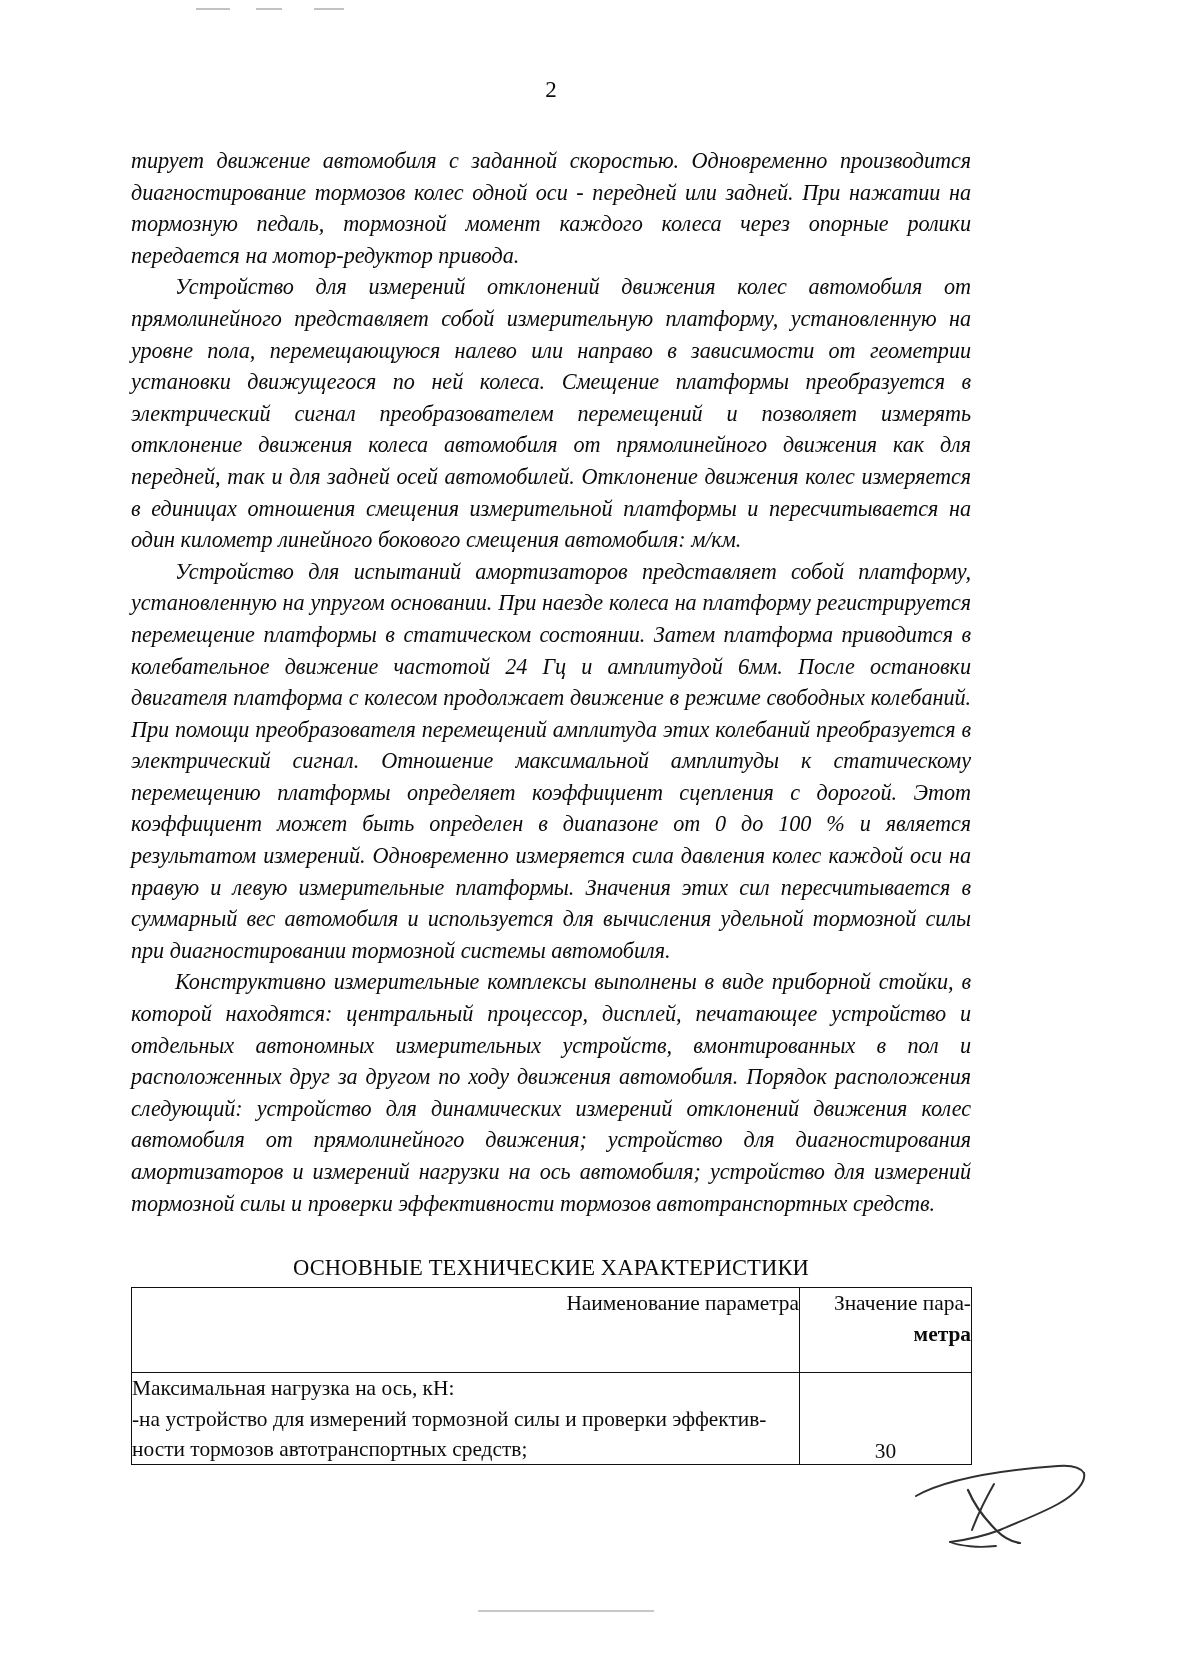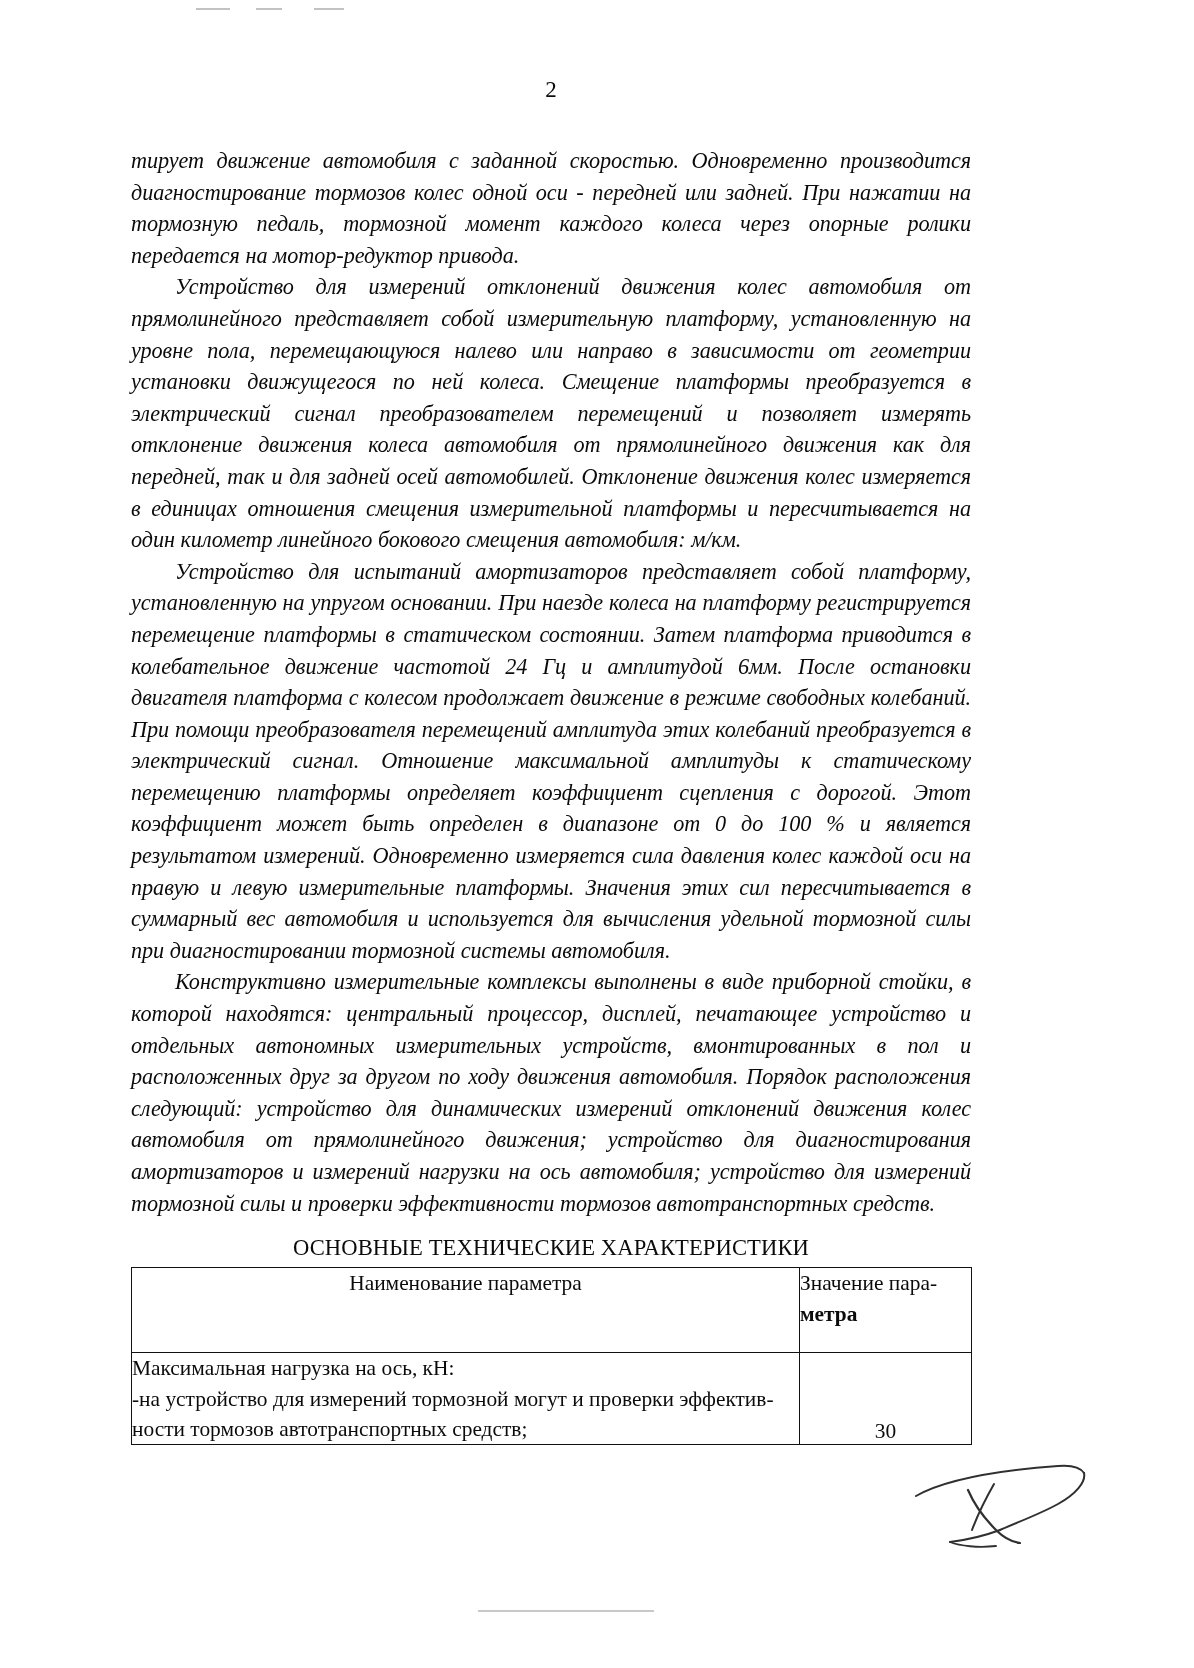--- a/index.html
+++ b/index.html
@@ -73,21 +73,21 @@
   .body-copy p {
     margin: 0;
     text-indent: 0;
     font-style: italic;
   }
   .body-copy p.indent {
     text-indent: 44px;
   }
 
   .section-title {
-    margin-top: 14px;
+    margin-top: 34px;
     text-align: center;
     font-size: 22.6px;
     line-height: 30px;
     letter-spacing: 0.1px;
   }
 
   table.specs {
     margin-top: 4px;
     border-collapse: collapse;
     width: 840px;
@@ -100,27 +100,27 @@
     border: 1.6px solid #111;
     padding: 0;
     vertical-align: top;
     font-weight: normal;
   }
 
   .col-name  { width: 668px; }
   .col-value { width: 172px; }
 
   th.head-name {
-    text-align: center;
+    text-align: right;
     vertical-align: middle;
     height: 84px;
     padding: 0 10px;
   }
   th.head-value {
-    text-align: left;
+    text-align: right;
     vertical-align: middle;
     height: 84px;
     padding: 0 8px;
   }
   th.head-value .l1 { display: block; }
   th.head-value .l2 { display: block; font-weight: bold; }
 
   td.param-cell {
     padding: 3px 6px 5px 8px;
   }
@@ -187,21 +187,21 @@
         <th class="head-value">
           <span class="l1">Значение пара-</span>
           <span class="l2">метра</span>
         </th>
       </tr>
     </thead>
     <tbody>
       <tr>
         <td class="param-cell">
           <span class="line">Максимальная нагрузка на ось, кН:</span>
-          <span class="line">-на устройство для измерений тормозной могут и проверки эффектив-</span>
+          <span class="line">-на устройство для измерений тормозной силы и проверки эффектив-</span>
           <span class="line">ности тормозов автотранспортных средств;</span>
 
         </td>
         <td class="value-cell">
           <span class="val v1">30</span>
 
         </td>
       </tr>
 
     </tbody>

